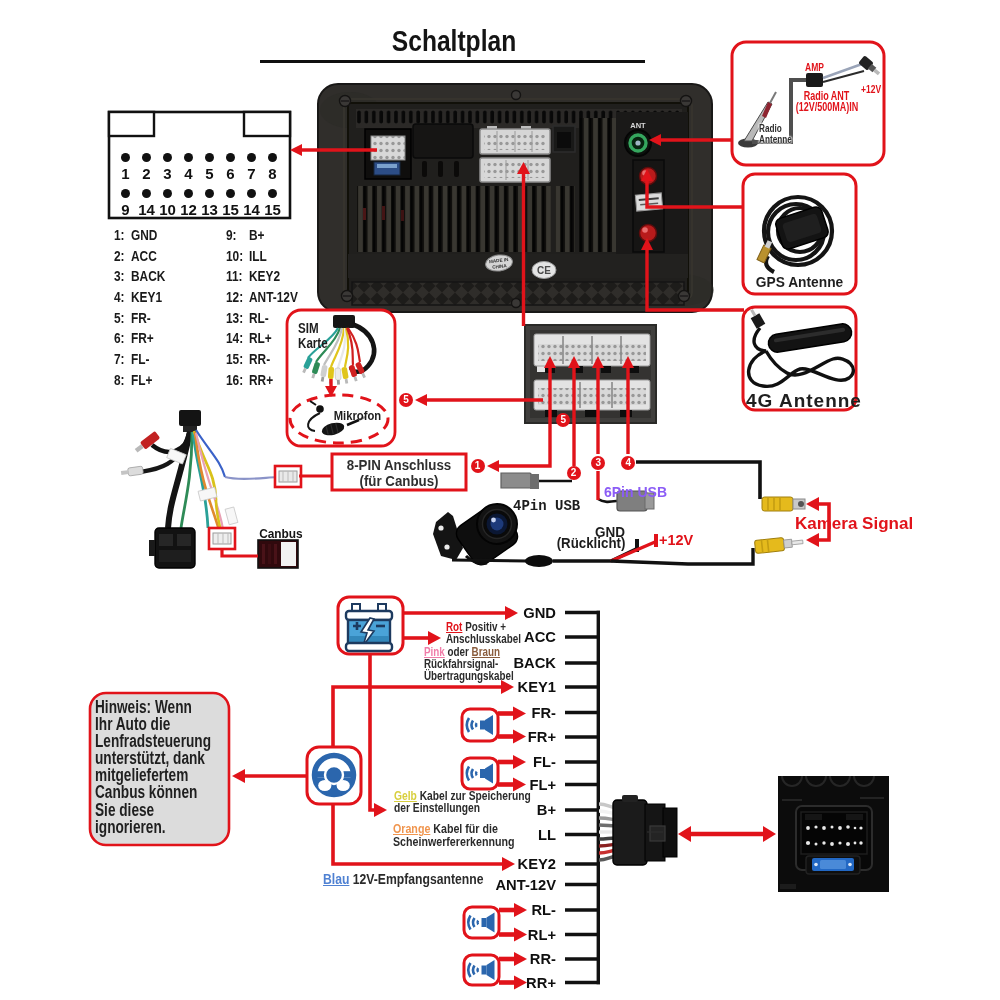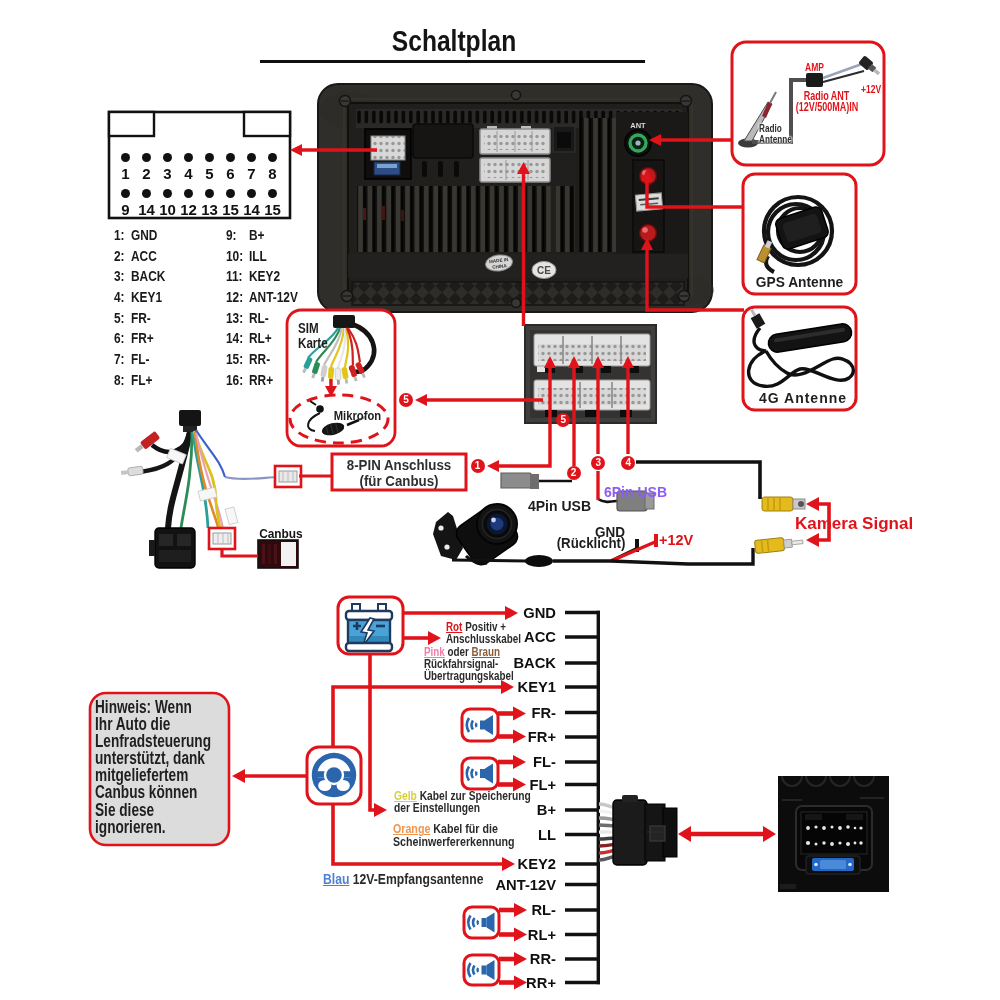--- a/index.html
+++ b/index.html
@@ -805,42 +805,42 @@
 <div class="txt b red cx85l" style="left:805px;top:62px;font-size:10px;">AMP</div>
 <div class="txt b red cx85l" style="left:861px;top:84px;font-size:10px;">+12V</div>
 <div class="txt b red center cx75" style="left:789px;top:89px;width:75px;font-size:12px;">Radio ANT</div>
 <div class="txt b red center cx75" style="left:785px;top:100px;width:84px;font-size:12px;">(12V/500MA)IN</div>
 <div class="txt b small-halo cx78l" style="left:759px;top:123px;font-size:10.5px;line-height:11px;color:#2e2e2e;">
   <span>Radio</span><br>
   <span>Antenne</span>
 </div>
 
 <div class="txt b center cx95c" style="left:746px;top:274px;width:107px;font-size:14.5px;color:#1f1f1f;">GPS Antenne</div>
-<div class="txt b center" style="left:746px;top:390px;width:114px;font-size:14px;color:#1f1f1f;letter-spacing:1px;">4G Antenne</div>
+<div class="txt b center" style="left:746px;top:390px;width:114px;font-size:19px;color:#1f1f1f;letter-spacing:1px;">4G Antenne</div>
 
 <div class="txt b cx80l" style="left:298px;top:321px;font-size:14.5px;line-height:14.5px;color:#1d1d1d;">
   <span>SIM</span><br>
   <span>Karte</span>
 </div>
 <div class="txt b cx90c" style="left:331px;top:409px;font-size:12.5px;color:#1d1d1d;">Mikrofon</div>
 
 <div class="callout" style="left:470.6px;top:458.6px;">1</div>
 <div class="callout" style="left:566.6px;top:466.4px;">2</div>
 <div class="callout" style="left:591.2px;top:455.6px;">3</div>
 <div class="callout" style="left:621.4px;top:455.6px;">4</div>
 <div class="callout" style="left:399px;top:393.3px;">5</div>
 <div class="callout" style="left:556.2px;top:412.7px;">5</div>
 
 <div class="txt b center cx95c" style="left:333px;top:456.5px;width:132px;font-size:14px;line-height:16.5px;color:#2f2f2f;">
   <span>8-PIN Anschluss</span><br>
   <span>(für Canbus)</span>
 </div>
 <div class="txt b cx95c" style="left:258px;top:527px;font-size:12.5px;color:#141414;">Canbus</div>
 
-<div class="txt b" style="left:528px;top:497.5px;font-size:14px;color:#1d1d1d;">4Pin USB</div>
+<div class="txt b" style="left:513px;top:497.5px;font-size:14px;color:#1d1d1d;font-family:Liberation Mono, monospace;">4Pin USB</div>
 <div class="txt b" style="left:604px;top:484px;font-size:14px;color:#8b5cf6;text-align:right;">6Pin USB</div>
 
 <div class="txt b center cx90c" style="left:575px;top:522.5px;width:70px;font-size:15px;color:#1d1d1d;">GND</div>
 <div class="txt b center cx95c" style="left:548px;top:534.5px;width:86px;font-size:14px;color:#1d1d1d;">(Rücklicht)</div>
 <div class="txt b red" style="left:659px;top:532px;font-size:14.5px;">+12V</div>
 <div class="txt b red" style="left:795px;top:513.5px;font-size:17px;">Kamera Signal</div>
 
 <div class="wl" style="left:436px;top:601.5px;">GND</div>
 <div class="wl" style="left:436px;top:626px;">ACC</div>
 <div class="wl" style="left:436px;top:652px;">BACK</div>

